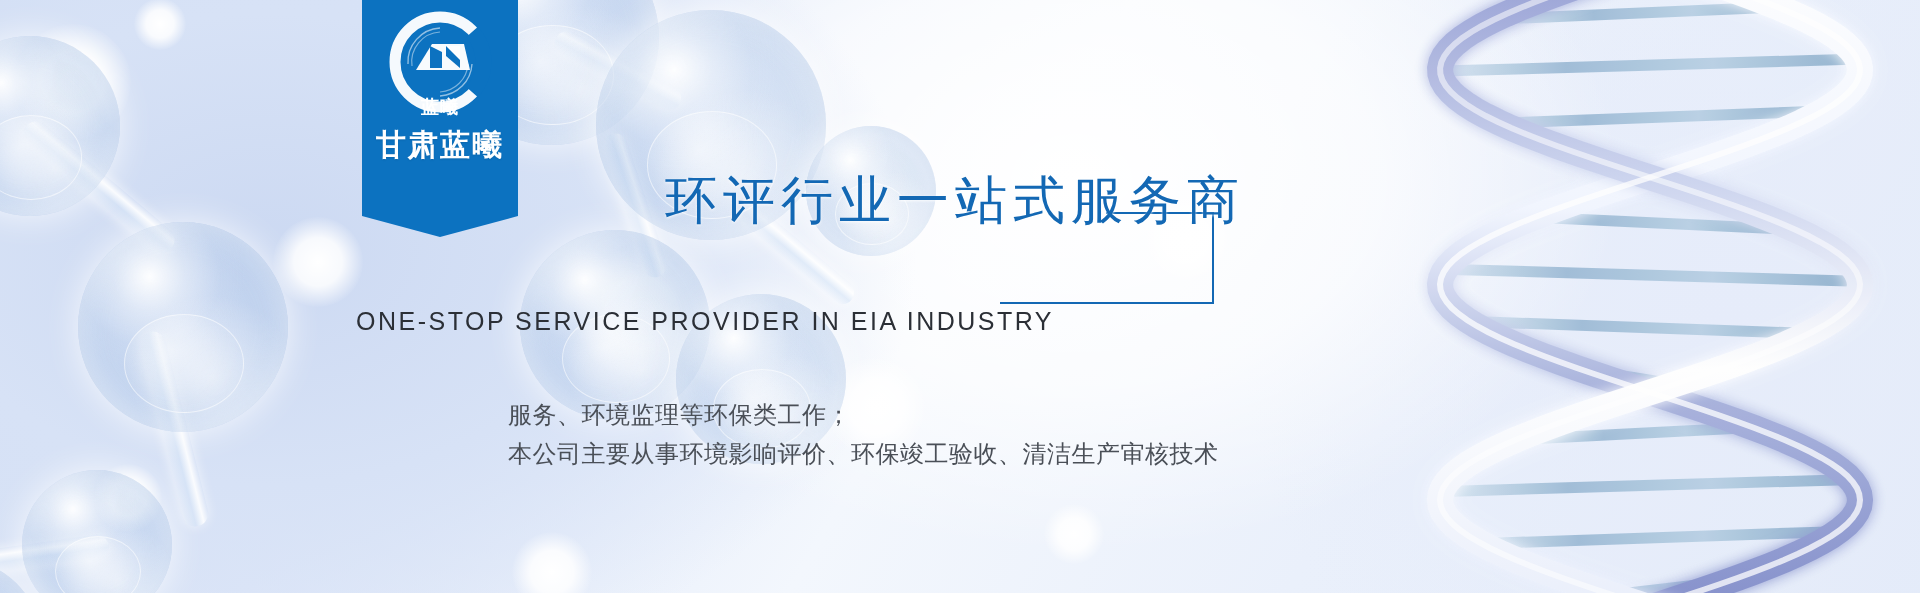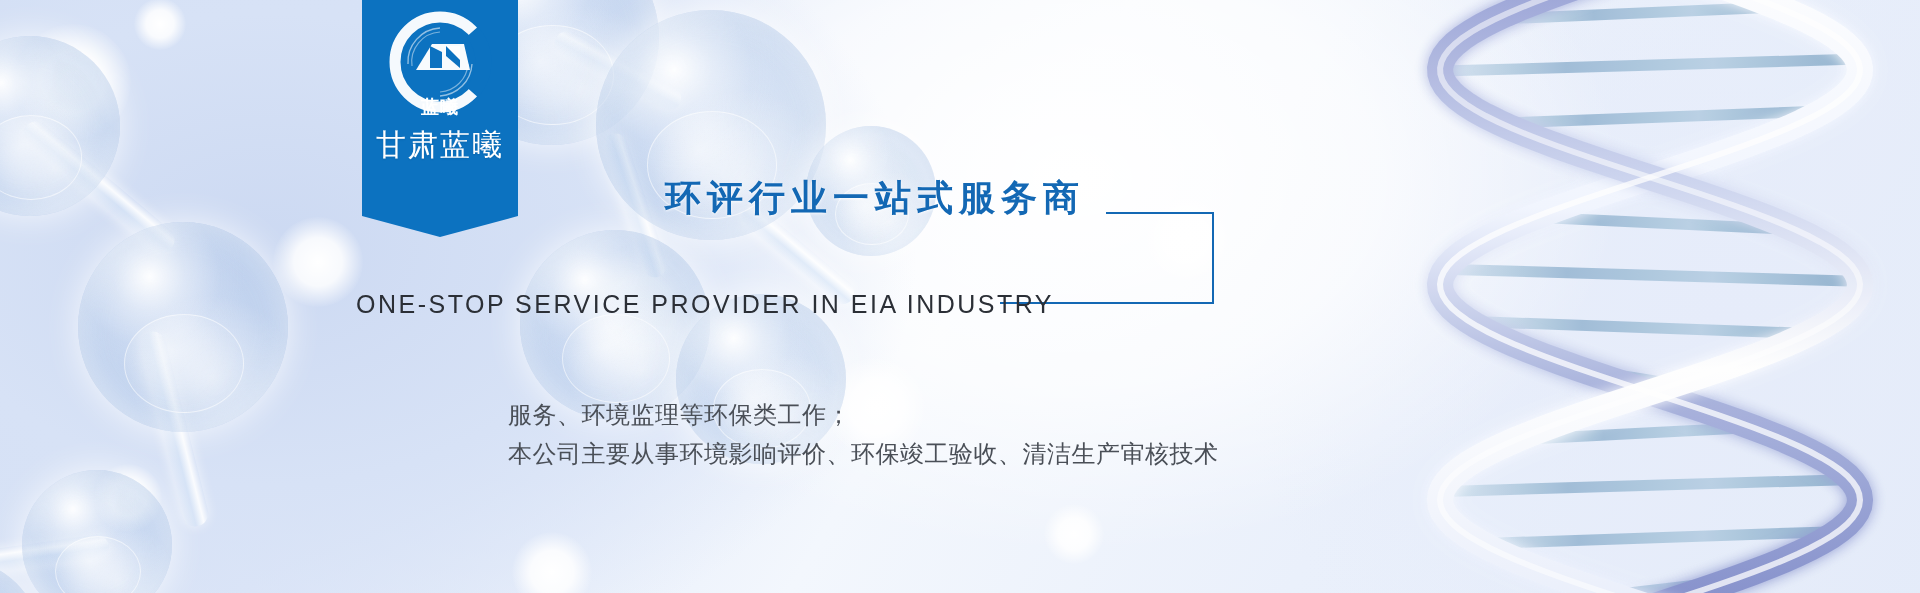--- a/index.html
+++ b/index.html
@@ -47,34 +47,34 @@
   
   #badge{
     position:absolute;left:362px;top:0;width:156px;height:237px;
     background:#0c72c0;
     -webkit-clip-path:polygon(0 0,100% 0,100% 216px,50% 237px,0 216px);
     clip-path:polygon(0 0,100% 0,100% 216px,50% 237px,0 216px);
     display:flex;flex-direction:column;align-items:center;
   }
   #logo-mark{position:relative;width:108px;height:108px;margin-top:8px;}
   #badge-name{
-    color:#ffffff;font-weight:normal;font-size:30px;letter-spacing:2px;
+    color:#ffffff;font-weight:bold;font-size:30px;letter-spacing:2px;
     margin-top:14px;line-height:1;white-space:nowrap;
     text-shadow:0 1px 2px rgba(0,0,0,0.10);
   }
 
   
   #headline{
-    position:absolute;left:665px;top:180px;
-    font-size:36px;font-weight:bold;color:#1368b4;letter-spacing:6px;
+    position:absolute;left:665px;top:174px;
+    font-size:52px;font-weight:normal;color:#1368b4;letter-spacing:6px;
     line-height:1;white-space:nowrap;
     text-shadow:0 1px 3px rgba(255,255,255,0.85);
   }
   #subtitle{
-    position:absolute;left:356px;top:290px;
+    position:absolute;left:356px;top:307px;
     font-size:25px;color:#2b2f36;letter-spacing:2.5px;white-space:nowrap;
     font-family:"Liberation Sans","DejaVu Sans",sans-serif;
     text-align:center;
   }
   #body-copy{
     position:absolute;left:508px;top:396px;width:760px;
     font-size:24px;color:#4a4f57;line-height:1.62;letter-spacing:0.5px;
   }
   #body-copy div{white-space:nowrap;}
 

